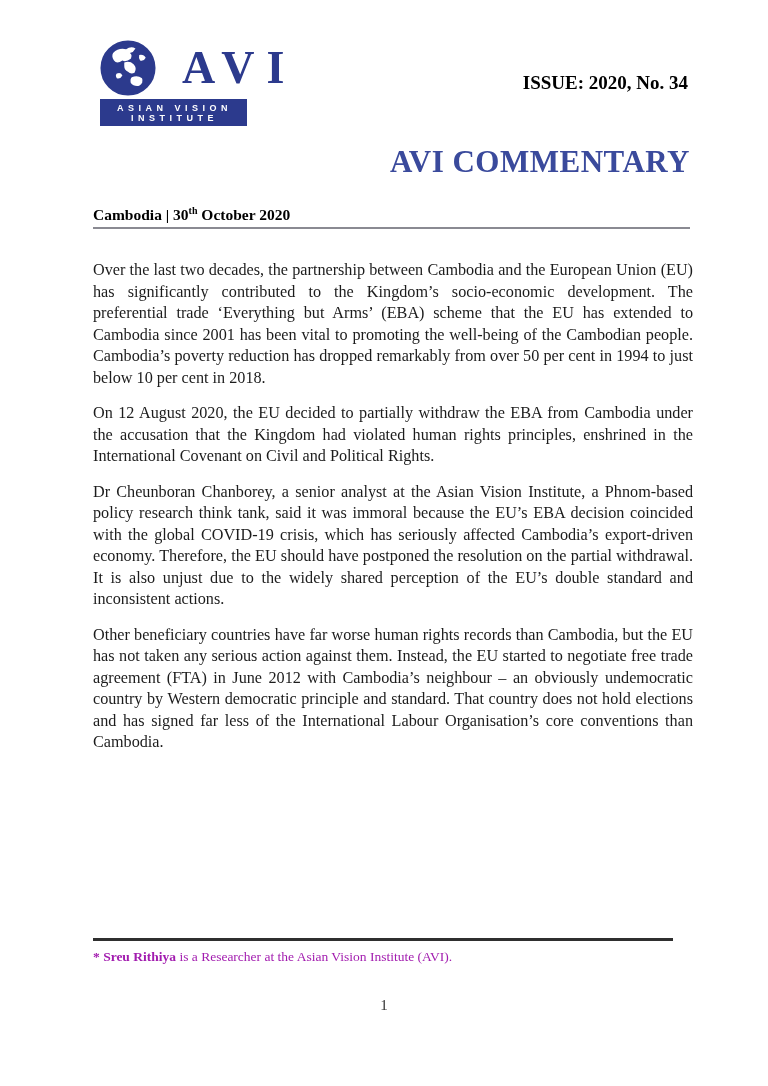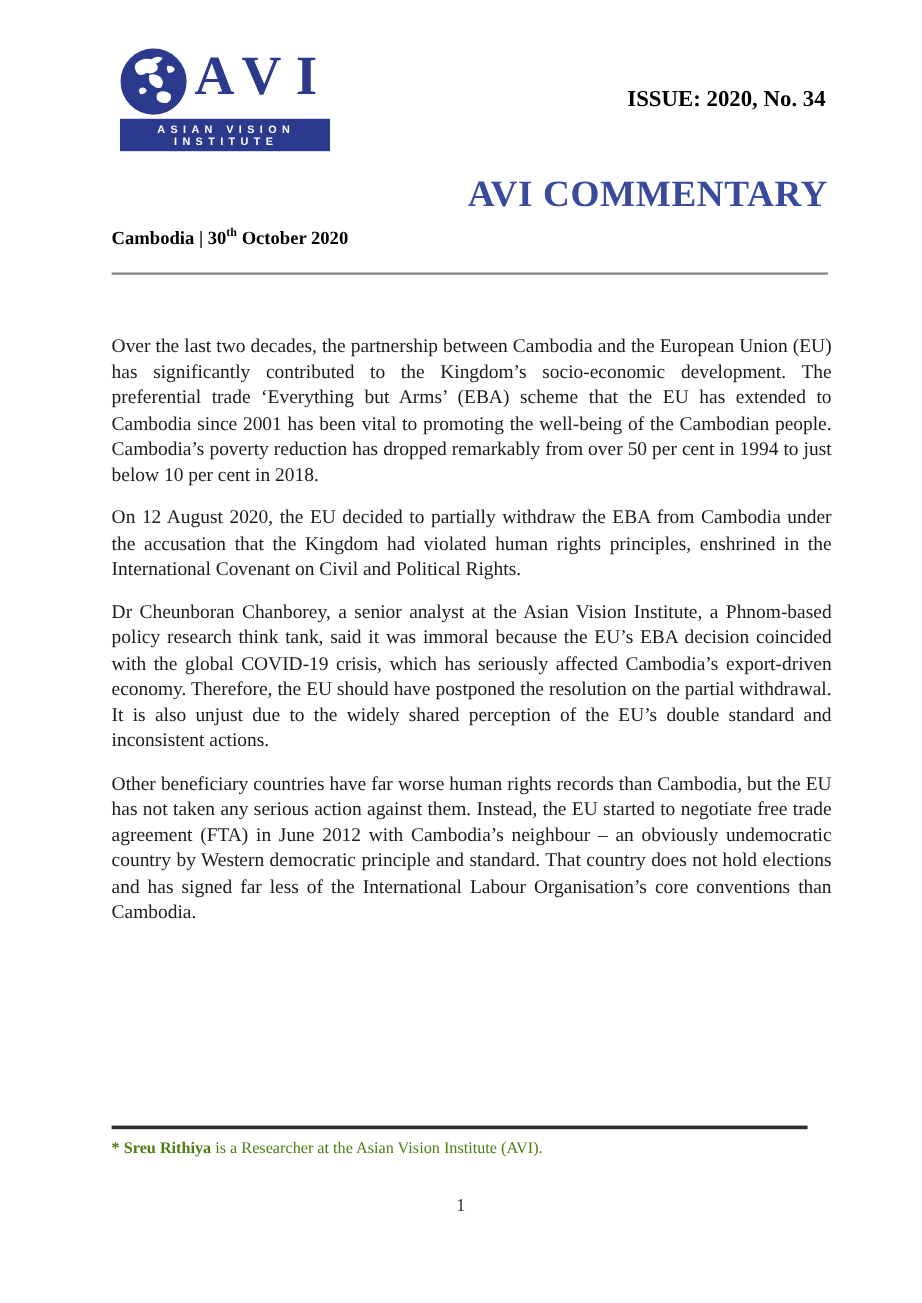--- a/index.html
+++ b/index.html
@@ -10,63 +10,63 @@
     position: relative;
     font-family: "Liberation Serif", "DejaVu Serif", serif;
     color: #1c1c1c;
     overflow: hidden;
   }
   .page { position: absolute; inset: 0; background: #ffffff; }
 
   
   .header { position: absolute; top: 40px; left: 100px; right: 78px; }
   .logo-block { display: inline-block; }
-  .logo-row { display: flex; align-items: flex-start; }
+  .logo-row { display: flex; align-items: center; gap: 20px; }
   .globe { width: 56px; height: 56px; flex: 0 0 auto; }
   .logo-acronym {
     font-weight: bold;
     font-size: 46px;
     letter-spacing: 12px;
     color: #2c3a8d;
     line-height: 1;
     margin-left: 6px;
     font-family: "Liberation Serif", serif;
   }
   .logo-banner {
     margin-top: 3px;
     background: #2c3a8d;
     color: #ffffff;
     font-family: "Liberation Sans", sans-serif;
     font-weight: bold;
     font-size: 9px;
     letter-spacing: 4.5px;
     text-align: center;
     padding: 4px 0 3px 2px;
-    width: 175px;
+    width: 147px;
   }
   .issue {
     position: absolute;
     top: 32px;
     right: 2px;
     font-weight: bold;
     font-size: 19px;
     color: #000000;
   }
 
   
   .masthead { position: absolute; left: 93px; right: 78px; top: 144px; }
   .masthead-title {
     color: #3a4a9c;
     font-weight: bold;
     font-size: 31px;
     letter-spacing: 0.5px;
     text-align: right;
   }
   .dateline {
-    margin-top: 9px;
+    margin-top: 25px;
     font-weight: bold;
     font-size: 15.5px;
     color: #000000;
   }
   .dateline sup { font-size: 10px; }
 
   .rule-thin {
     position: absolute;
     left: 93px;
     right: 78px;
@@ -82,41 +82,41 @@
     font-size: 20.5px;
     line-height: 33px;
     color: #000000;
   }
   .byline {
     font-style: italic;
     font-size: 16px;
     margin-top: 16px;
     color: #1c1c1c;
   }
-  .body-copy { margin-top: 18px; }
+  .body-copy { }
   .body-copy p {
     font-size: 16.2px;
     line-height: 21.5px;
     text-align: justify;
     margin-bottom: 14px;
     color: #1c1c1c;
   }
 
   
   .footnote-block { position: absolute; left: 93px; width: 600px; top: 938px; }
   .footnote-rule {
     border: none;
     border-top: 3px solid #2f2f2f;
     width: 580px;
     margin: 0;
   }
   .footnote-text {
     margin-top: 8px;
     font-size: 13.5px;
-    color: #4d7c0f;
+    color: #a21caf;
   }
   .footnote-text .fn-bold { font-weight: bold; }
 
   .page-number {
     position: absolute;
     top: 997px;
     left: 0;
     width: 768px;
     text-align: center;
     font-size: 15px;

